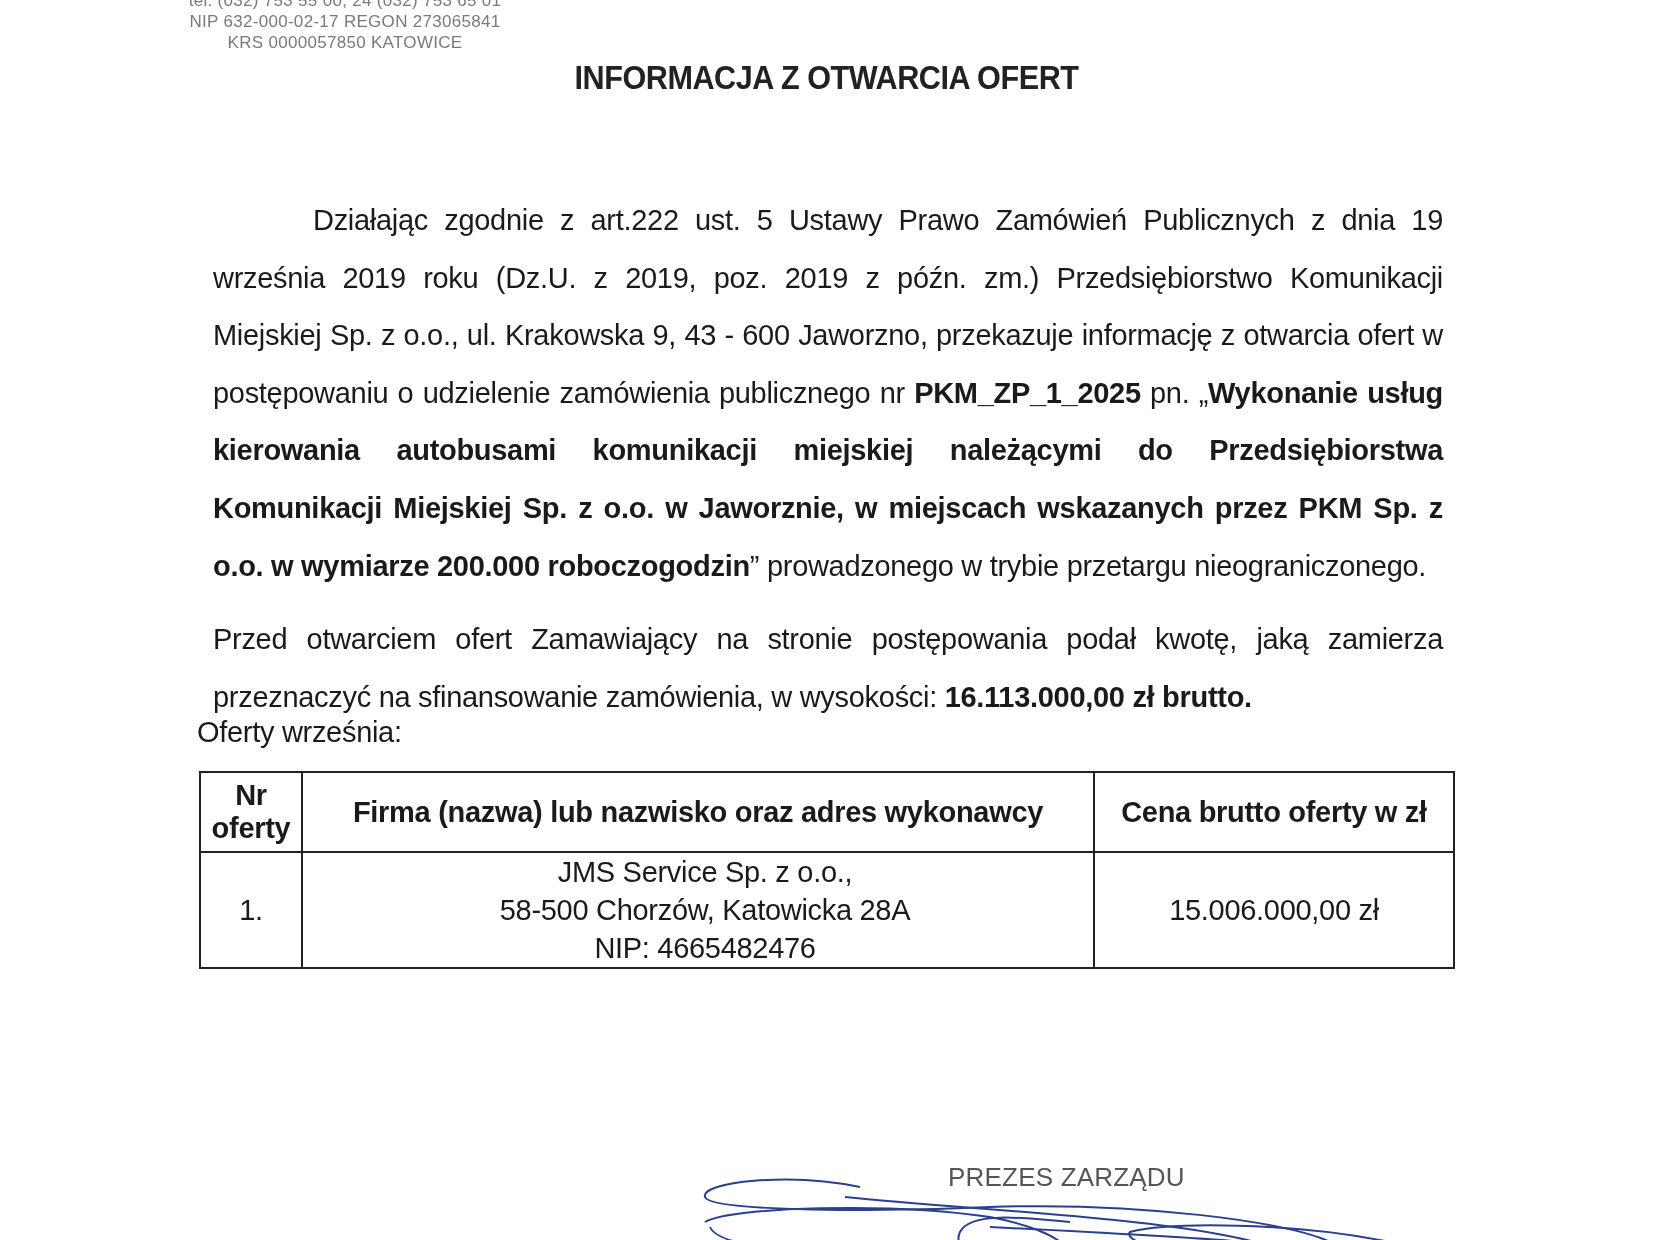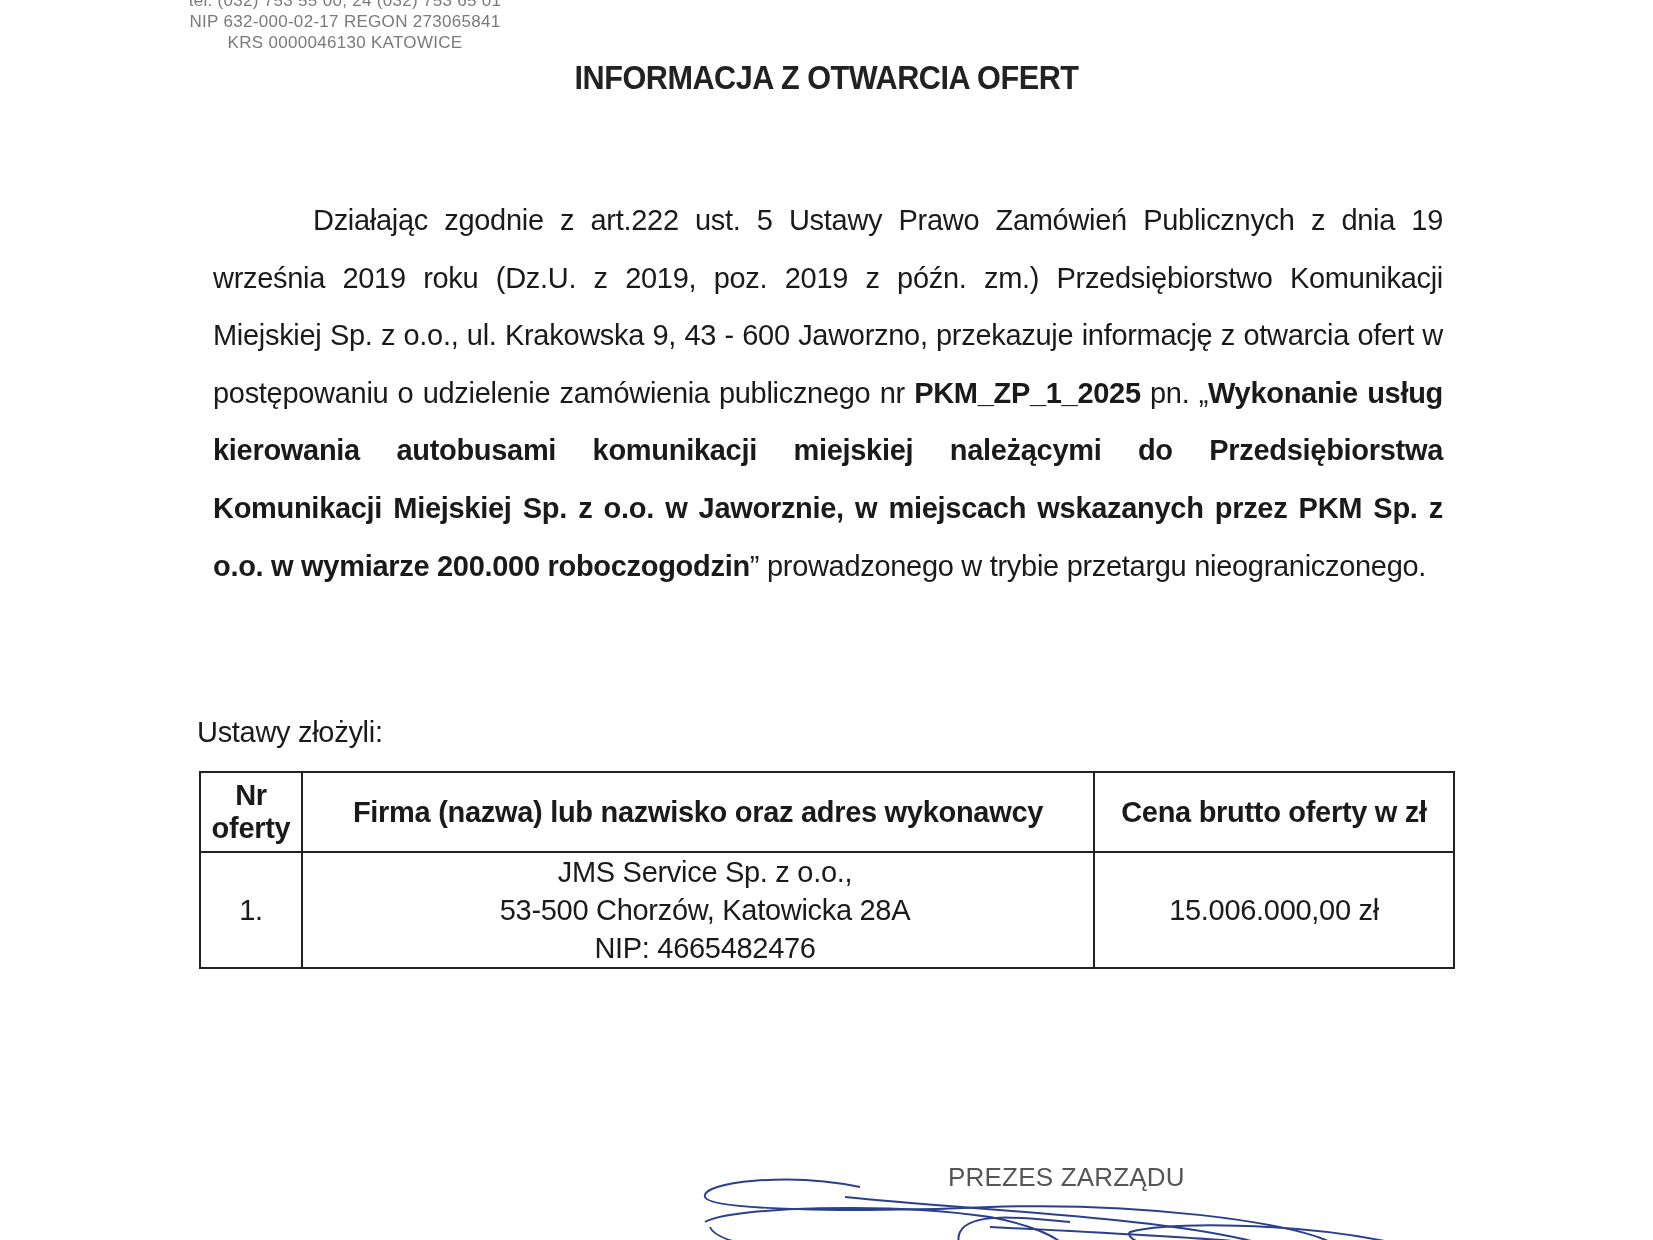--- a/index.html
+++ b/index.html
@@ -29,45 +29,46 @@
   .sig-title { position:absolute; left:258px; top:0px; font-size:26px; color:#555; letter-spacing:0.2px; }
   .sig-name { position:absolute; left:292px; top:88px; font-size:26px; font-style:italic; color:#444; }
   .sig-scribble { position:absolute; left:0; top:0; }
 </style>
 </head>
 <body>
 
 <div class="stamp">
   <div>tel. (032) 753 55 00, 24 (032) 753 65 01</div>
   <div>NIP 632-000-02-17  REGON 273065841</div>
-  <div>KRS 0000046130 KATOWICE</div>
+  <div>KRS 0000057850 KATOWICE</div>
 </div>
 
 <div class="title">INFORMACJA Z OTWARCIA OFERT</div>
 
 <div class="body-text">
   <p class="indent"><span>Działając zgodnie z art.222 ust. 5 Ustawy Prawo Zamówień Publicznych z dnia 19 września 2019 roku (Dz.U. z 2019, poz. 2019 z późn. zm.) Przedsiębiorstwo Komunikacji Miejskiej Sp. z o.o., ul. Krakowska 9, 43 - 600 Jaworzno, przekazuje informację  z otwarcia ofert w postępowaniu o udzielenie zamówienia publicznego nr </span><b>PKM_ZP_1_2025</b><span> pn. „</span><b>Wykonanie usług kierowania autobusami komunikacji miejskiej należącymi do Przedsiębiorstwa Komunikacji Miejskiej Sp. z o.o. w Jaworznie, w miejscach wskazanych przez PKM Sp. z o.o. w wymiarze 200.000 roboczogodzin</b><span>” prowadzonego w trybie przetargu nieograniczonego.</span></p>
+  <p><span>Przed otwarciem ofert Zamawiający na stronie postępowania podał kwotę, jaką zamierza przeznaczyć na sfinansowanie zamówienia, w wysokości: </span><b>16.113.000,00 zł brutto.</b></p>
 </div>
 
-<div class="oferty-label">Ustawy złożyli:</div>
+<div class="oferty-label">Oferty września:</div>
 
 <table class="offers">
   <tbody>
       <tr>
     <th class="c1">
           <span style="display:block;width:80px;margin:0 auto;">Nr oferty</span>
         </th>
     <th class="c2">Firma (nazwa) lub nazwisko oraz adres wykonawcy</th>
     <th class="c3">Cena brutto oferty w zł</th>
   </tr>
   <tr>
     <td class="c1">1.</td>
     <td class="c2">
       <div>JMS Service Sp. z o.o.,</div>
-      <div>53-500 Chorzów, Katowicka 28A</div>
+      <div>58-500 Chorzów, Katowicka 28A</div>
       <div>NIP: 4665482476</div>
     </td>
     <td class="c3">15.006.000,00 zł</td>
   </tr>
 </tbody>
   </table>
 
 <div class="signature">
   <svg class="sig-scribble" width="780" height="110" viewBox="0 0 780 110">
     <g fill="none" stroke="#2b3f8f" stroke-width="2">

